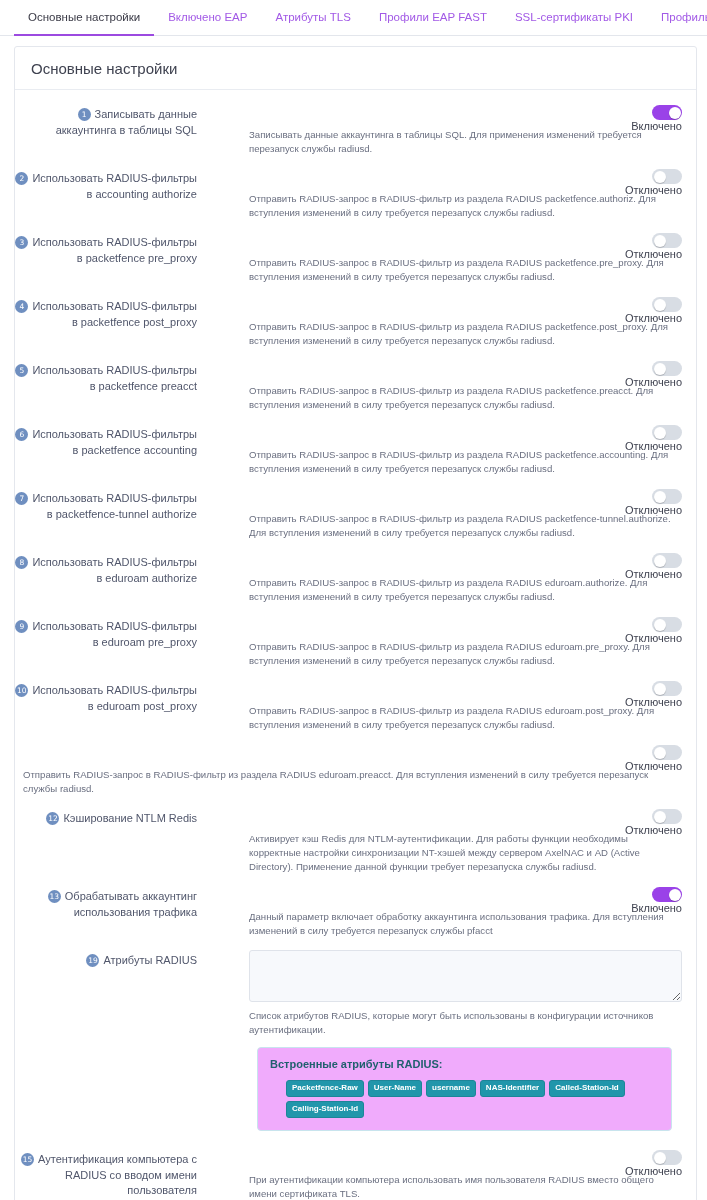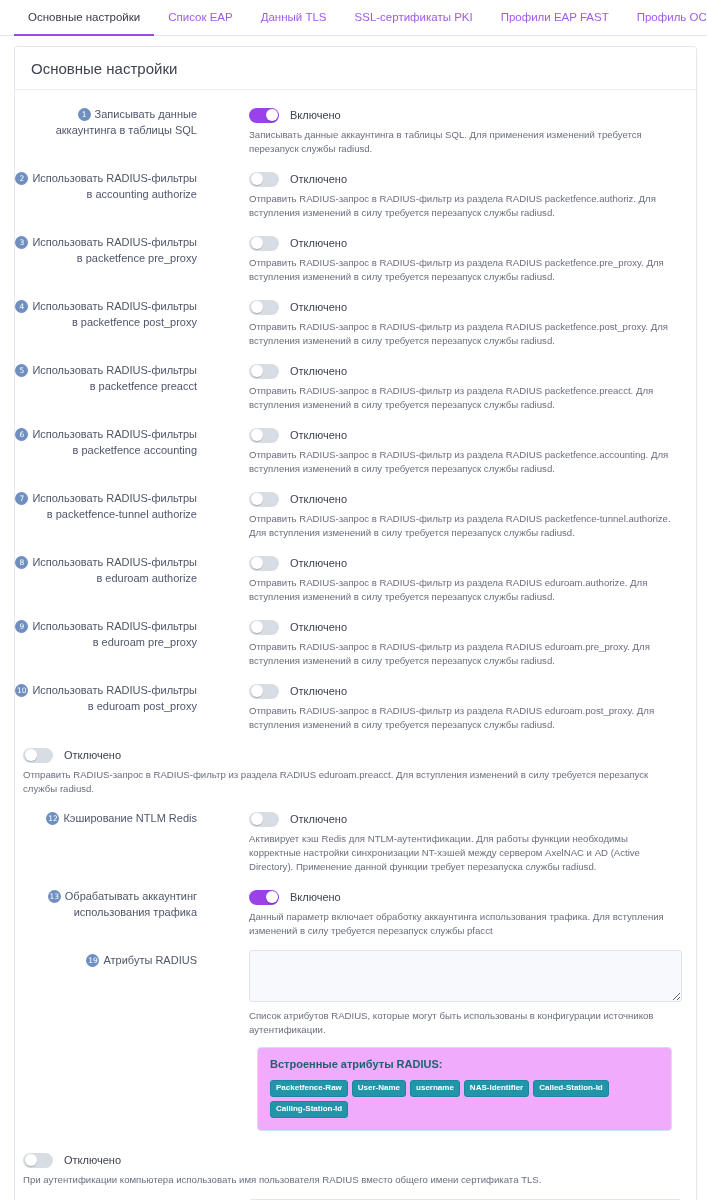--- a/index.html
+++ b/index.html
@@ -84,23 +84,24 @@
   }
   .field-col {
     flex: 1 1 auto;
     min-width: 0;
     padding-left: 8px;
   }
 
   
   .toggle-line {
     display: flex;
-    align-items: center;
+    align-items: flex-end;
     height: 20px;
     margin-top: 1px;
+    flex-direction: column;
   }
   .switch {
     width: 30px; height: 15px;
     border-radius: 8px;
     background: #d8dde4;
     position: relative;
     cursor: pointer;
     flex: 0 0 auto;
     transition: background .15s;
   }
@@ -151,42 +152,42 @@
     border: 1px solid #c8e4ed;
     border-radius: 4px;
     padding: 10px 12px 12px 12px;
   }
   .builtin-title {
     font-size: 11px;
     font-weight: bold;
     color: #20606e;
     margin-bottom: 10px;
   }
-  .chips { display: flex; flex-wrap: wrap; gap: 4px; }
+  .chips { display: flex; flex-wrap: wrap; gap: 4px; margin-left: 16px; }
   .chip {
     background: #2196ab;
     color: #ffffff;
     font-size: 8px;
     font-weight: bold;
     border-radius: 3px;
     padding: 2px 5px 3px 5px;
     border: 1px solid #1d8598;
     line-height: 10px;
     white-space: nowrap;
   }
 </style>
 </head>
 <body>
 
 <div class="tabbar" id="tabbar">
     <div class="tab active">Основные настройки</div>
-    <div class="tab">Список EAP</div>
-    <div class="tab">Данный TLS</div>
+    <div class="tab">Включено EAP</div>
+    <div class="tab">Атрибуты TLS</div>
+    <div class="tab">Профили EAP FAST</div>
     <div class="tab">SSL-сертификаты PKI</div>
-    <div class="tab">Профили EAP FAST</div>
     <div class="tab">Профиль OCSP</div>
   </div>
 
 <div class="card">
   <div class="card-header">Основные настройки</div>
   <div class="card-body" id="form-body">
       <div class="row">
         <div class="label-col"><span class="badge">1</span><span>Записывать данные аккаунтинга в таблицы SQL</span></div>
         <div class="field-col">
           <div class="toggle-line">
@@ -349,20 +350,21 @@
               <span class="chip">Packetfence-Raw</span>
               <span class="chip">User-Name</span>
               <span class="chip">username</span>
               <span class="chip">NAS-Identifier</span>
               <span class="chip">Called-Station-Id</span>
               <span class="chip">Calling-Station-Id</span>
             </div>
           </div></div>
       </div>
       <div class="row">
+        <div class="label-col"><span class="badge">15</span><span>Аутентификация компьютера с RADIUS со вводом имени пользователя</span></div>
         <div class="field-col">
           <div class="toggle-line">
             <div class="switch">
               <div class="knob"></div>
             </div>
             <span class="toggle-text">Отключено</span>
           </div>
           <div class="help">При аутентификации компьютера использовать имя пользователя RADIUS вместо общего имени сертификата TLS.</div>
         </div>
       </div>

